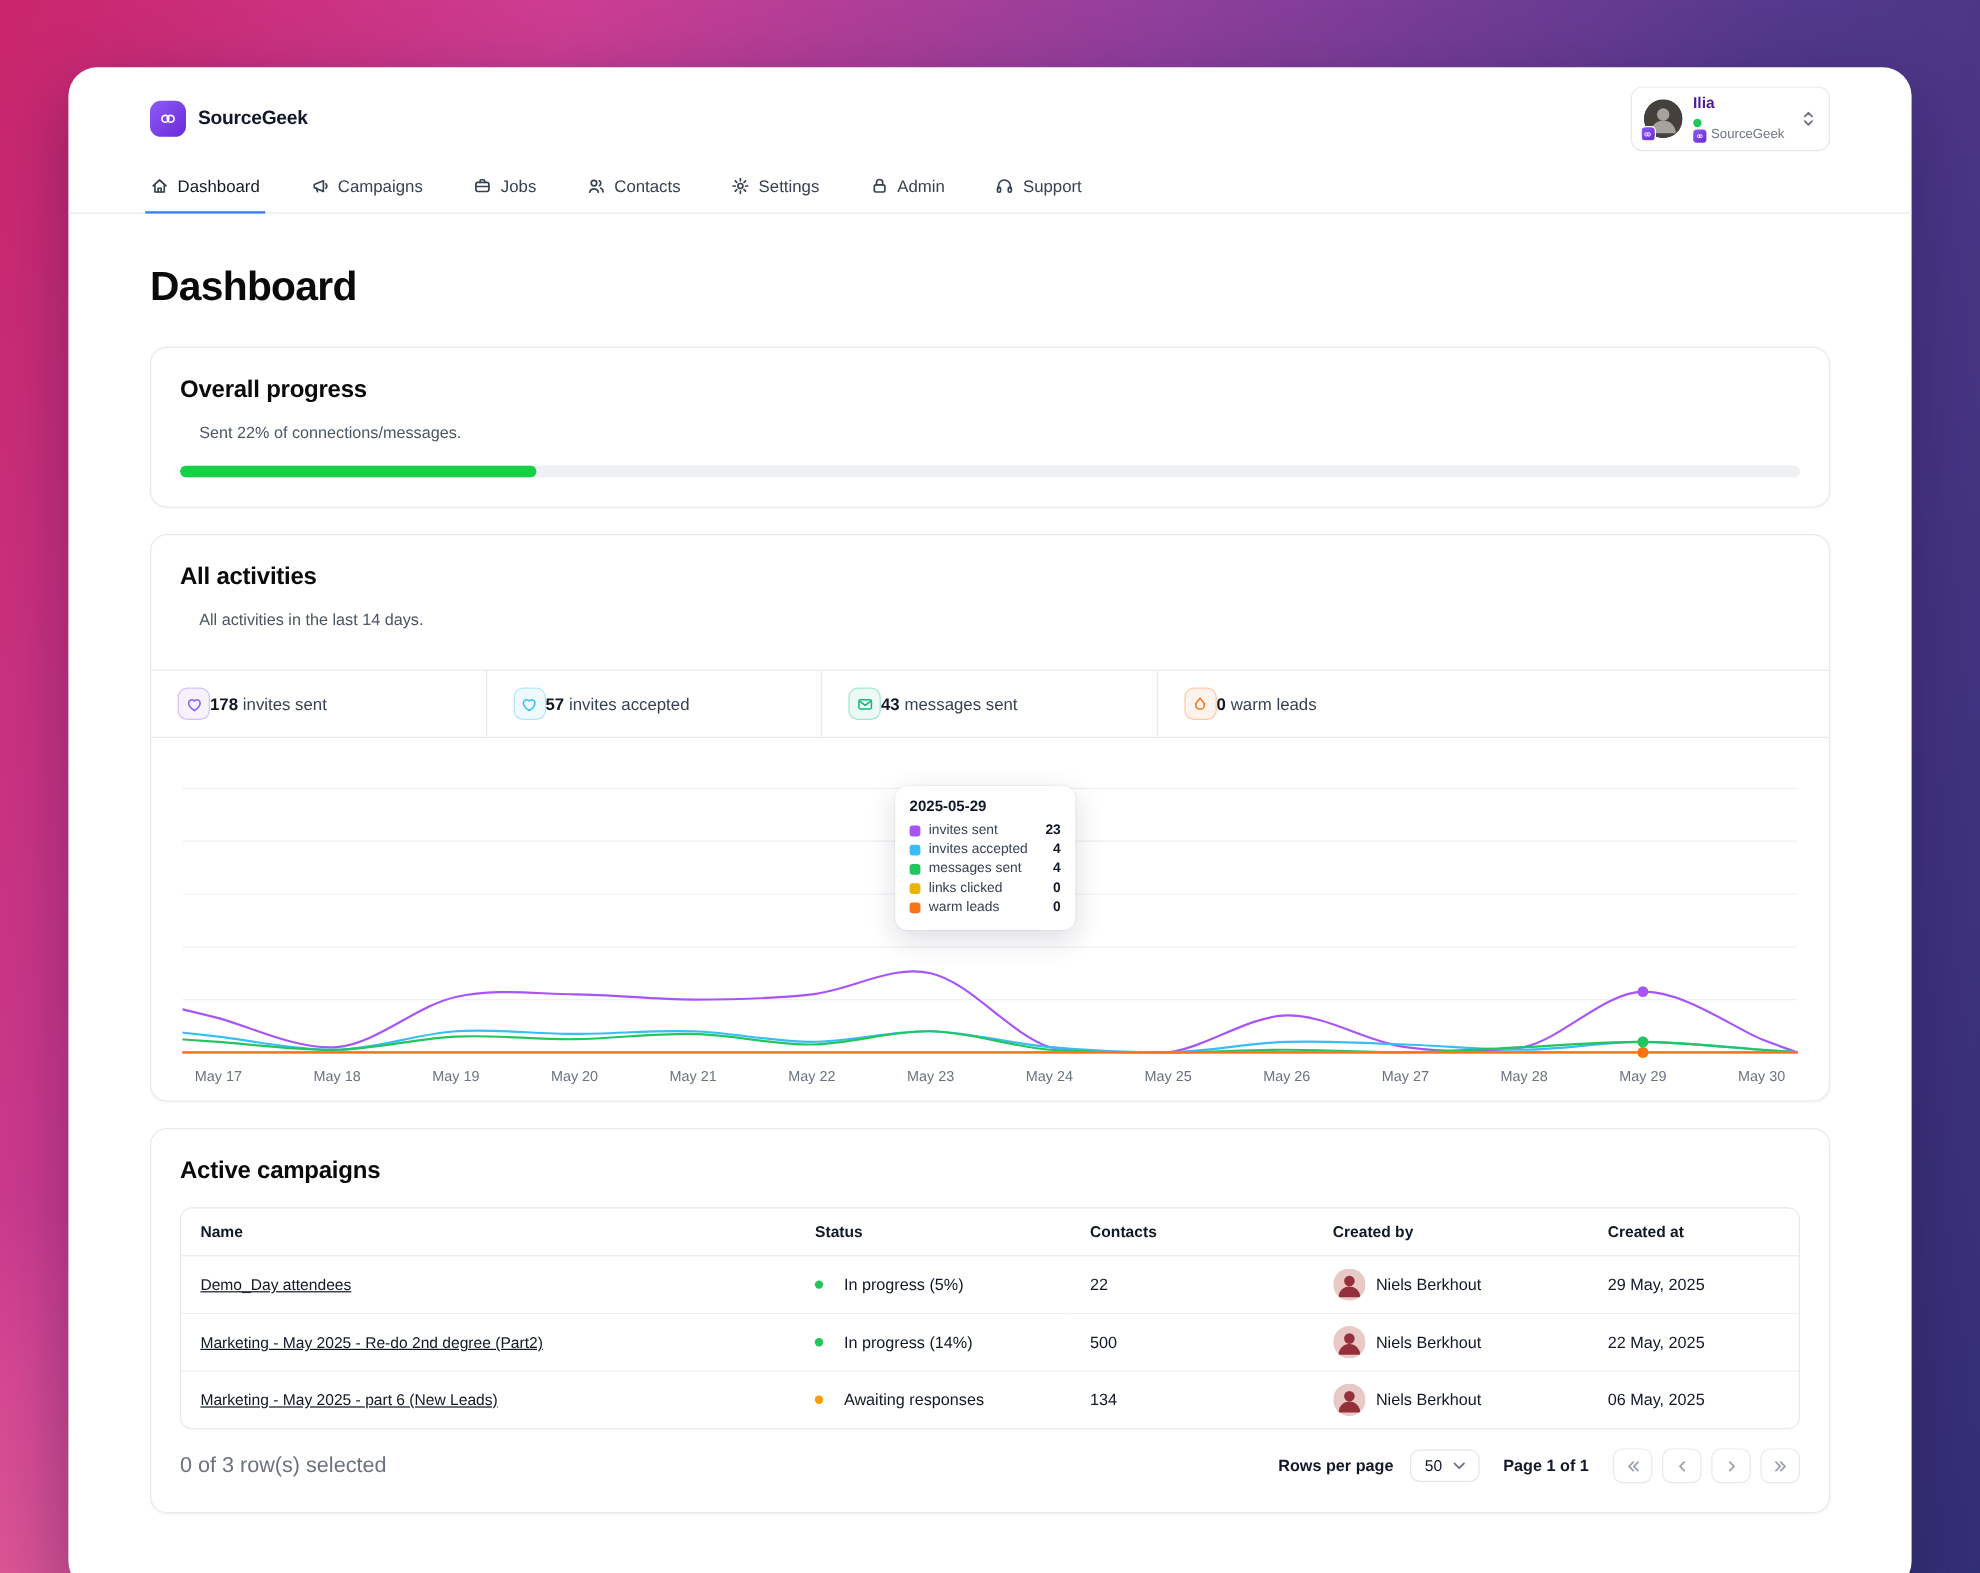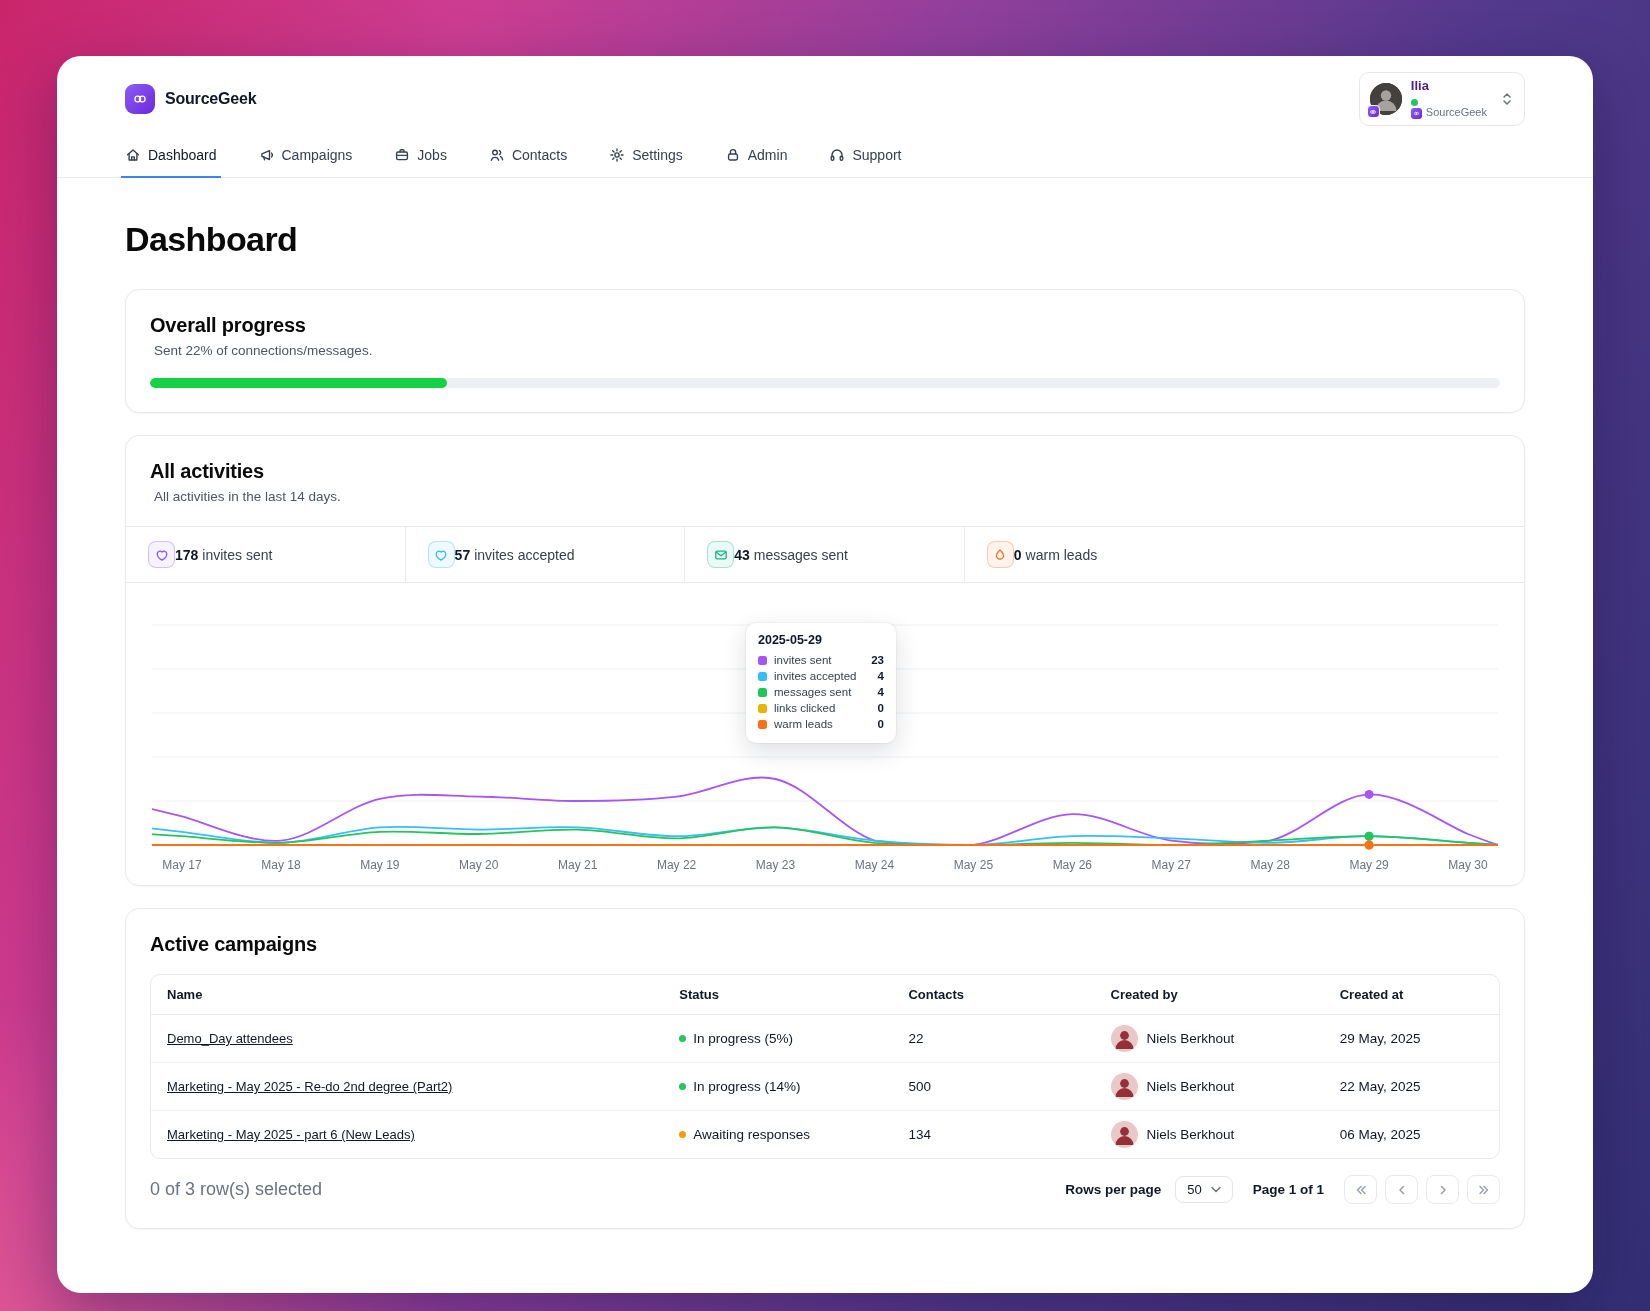--- a/index.html
+++ b/index.html
@@ -35,21 +35,21 @@
   
   .tabs { display:flex; gap:34px; padding:0 64px; border-bottom:1px solid #e8eaee; }
   .tab { display:flex; align-items:center; gap:7px; padding:11px 4px 13px; font-size:14px; color:#374151; border-bottom:2px solid transparent; margin-bottom:-1px; cursor:pointer; text-decoration:none; }
   .tab.active { color:#111827; font-weight:500; border-color:#3b82f6; }
   .tab-icon { display:flex; color:#374151; }
   
   main { padding:0 68px 42px; }
   h1.page-title { font-size:34px; font-weight:800; letter-spacing:-.6px; margin:42px 0 30px; color:#0a0a0a; }
   .card { border:1px solid #e7e9ee; border-radius:14px; background:#fff; box-shadow:0 1px 2px rgba(16,24,40,.04); margin-bottom:22px; }
   .card h2 { font-size:20px; font-weight:700; letter-spacing:-.2px; margin:0 0 6px; color:#0a0a0a; }
-  .sub { font-size:13.5px; color:#4b5563; margin:4px; }
+  .sub { font-size:13.5px; color:#4b5563; margin:16px; }
   
   .card.pad { padding:24px; }
   .progress-track { margin-top:20px; height:10px; border-radius:999px; background:#eef0f4; overflow:hidden; }
   .progress-fill { height:100%; border-radius:999px; }
   
   .card-head { padding:24px 24px 18px; }
   .stats { display:grid; grid-template-columns:repeat(5,1fr); border-top:1px solid #e7e9ee; border-bottom:1px solid #e7e9ee; }
   .stat { display:flex; align-items:center; padding:14px 22px; border-right:1px solid #e7e9ee; }
   .stat:last-child { border-right:none; }
   .stat-icon { width:27px; height:27px; border-radius:8px; border:1px solid; display:flex; align-items:center; justify-content:center; flex:none; }
@@ -63,21 +63,21 @@
   .tt-row { display:flex; align-items:center; gap:7px; font-size:11.5px; color:#374151; margin:4px 0; }
   .tt-swatch { width:9px; height:9px; border-radius:2.5px; flex:none; }
   .tt-val { margin-left:auto; font-weight:600; color:#111827; }
   
   .table-wrap { border:1px solid #e7e9ee; border-radius:10px; overflow:hidden; margin-top:18px; }
   table { width:100%; border-collapse:collapse; font-size:13.5px; }
   th { text-align:left; padding:12px 16px; font-weight:600; font-size:13px; color:#111827; border-bottom:1px solid #e7e9ee; }
   td { padding:10px 16px; border-bottom:1px solid #eef0f3; color:#111827; }
   tbody tr:last-child td { border-bottom:none; }
   .campaign-link { color:#111827; text-decoration:underline; font-size:13px; }
-  .status-cell { display:flex; align-items:center; gap:7px; }
+  .status-cell { display:flex; align-items:center; gap:17px; }
   .status-pip { width:7px; height:7px; border-radius:50%; flex:none; }
   .createdby-cell { display:flex; align-items:center; gap:9px; }
   .row-avatar { width:27px; height:27px; border-radius:50%; overflow:hidden; display:block; flex:none; }
   .table-footer { display:flex; align-items:center; justify-content:space-between; margin-top:16px; }
   .muted { font-size:18px; color:#6b7280; }
   .footer-right { display:flex; align-items:center; gap:20px; }
   .rpp-group { display:flex; align-items:center; gap:14px; }
   .rpp-label, .page-info { font-size:13.5px; font-weight:600; color:#111827; }
   .rpp-select { display:flex; align-items:center; gap:9px; border:1px solid #e2e5ea; border-radius:8px; background:#fff; padding:5px 11px; font-size:13px; color:#111827; cursor:pointer; font-family:inherit; }
   .pager { display:flex; gap:8px; }

